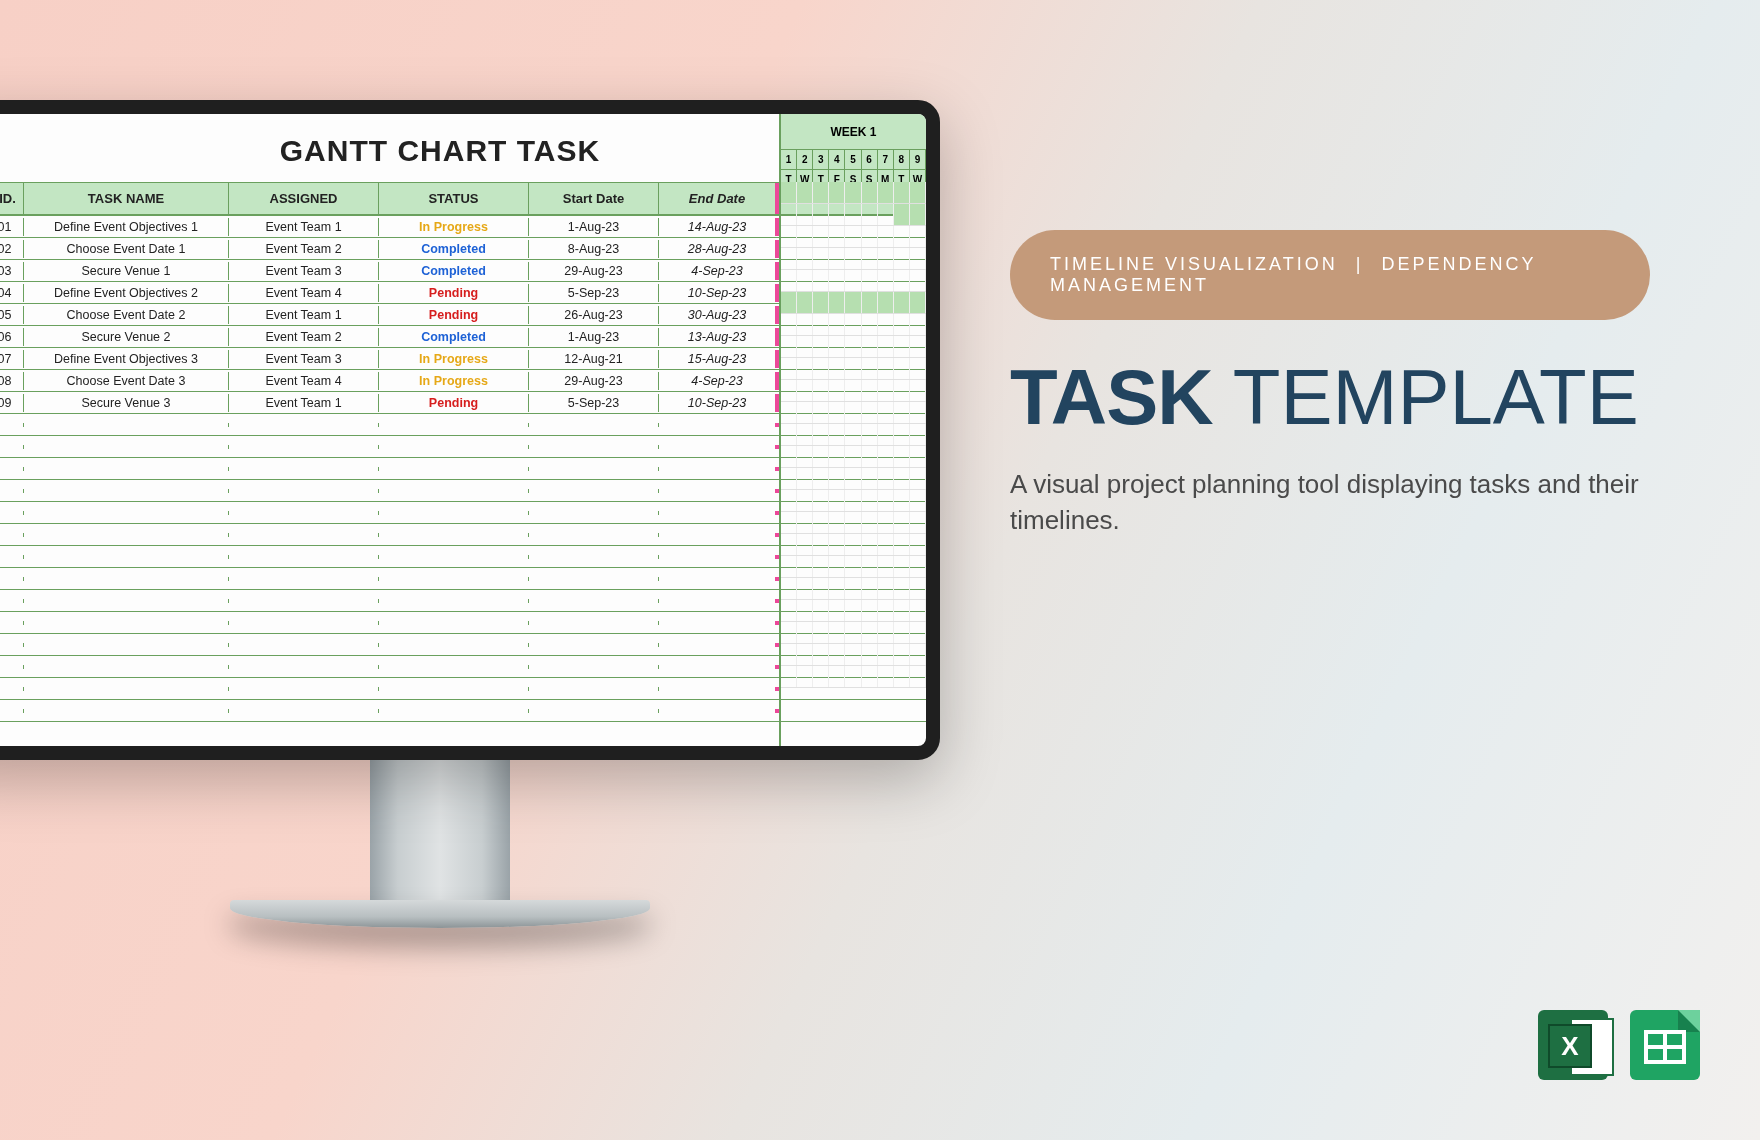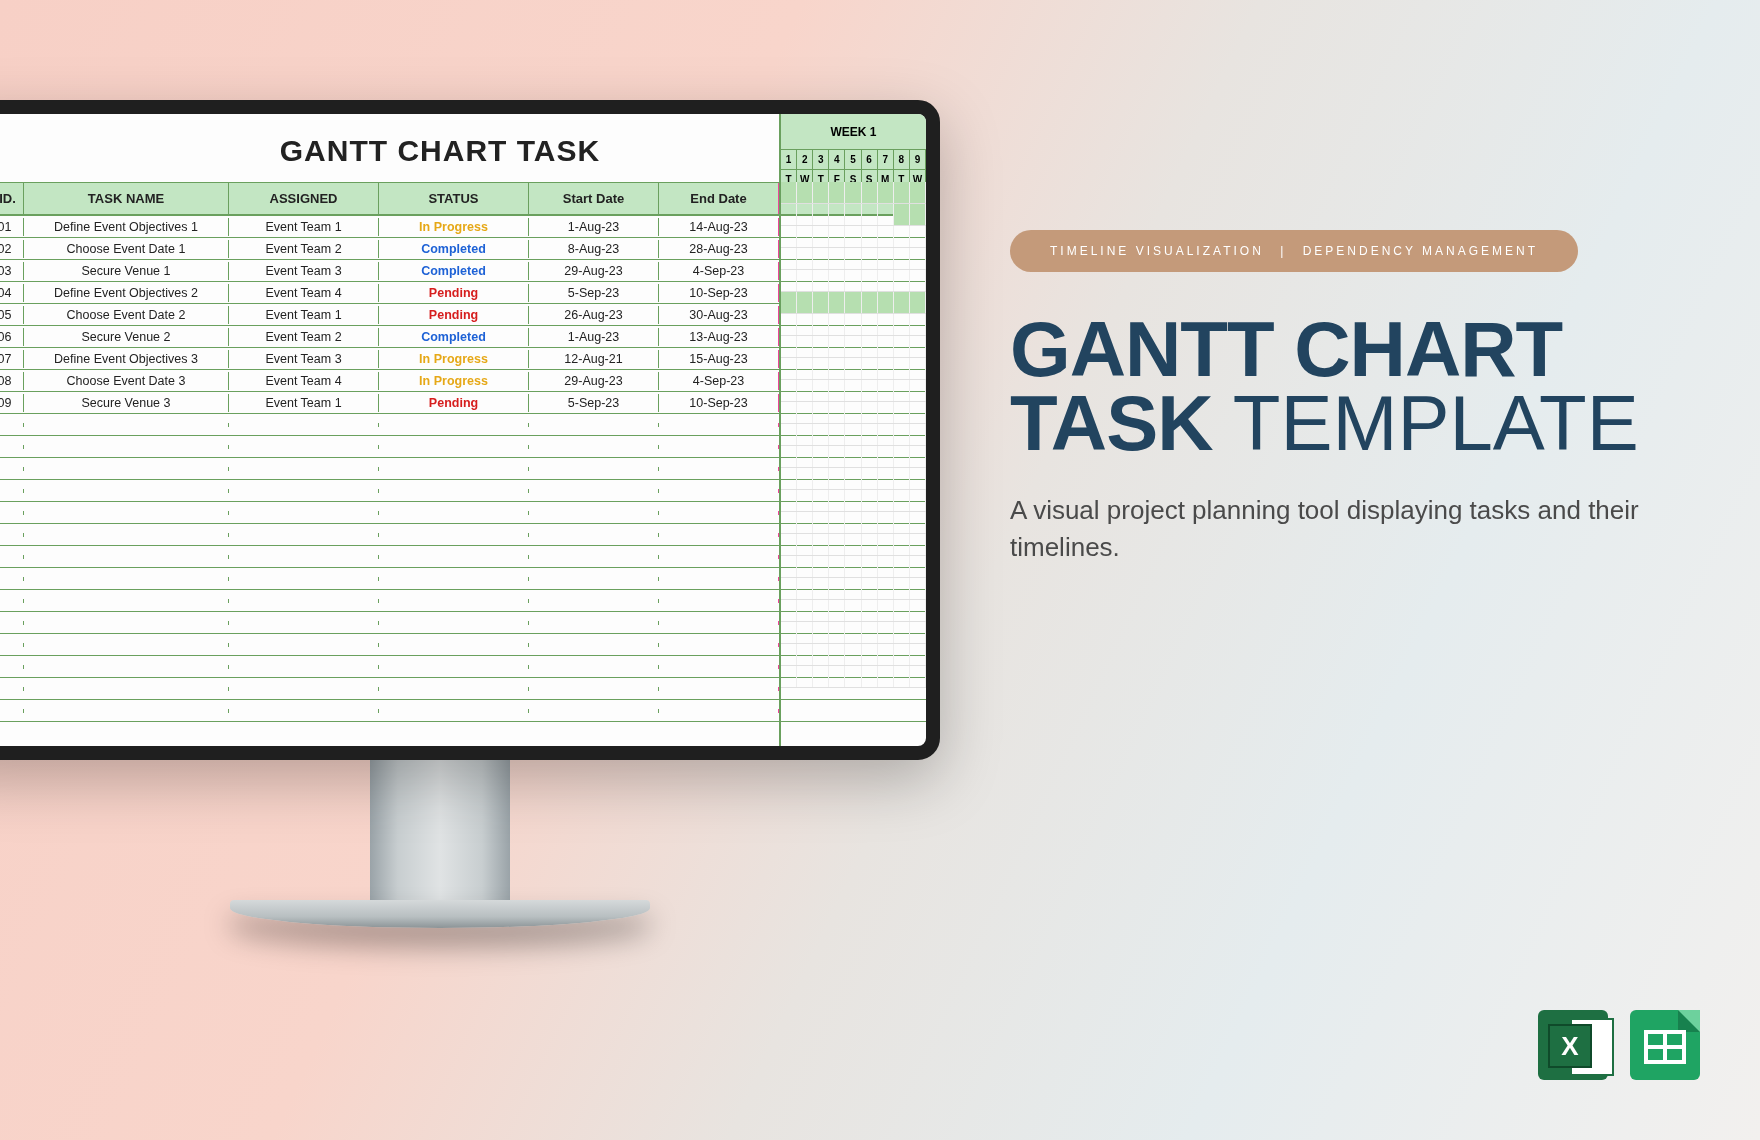--- a/index.html
+++ b/index.html
@@ -77,21 +77,21 @@
 .data-row .col {
   font-size: 12.5px;
   padding: 2px 4px;
   text-align: center;
 }
 .col-id   { width: 70px; border-right: 1px solid #6aa05e; }
 .col-name { width: 205px; border-right: 1px solid #6aa05e; text-align: left; padding-left: 10px; }
 .col-asg  { width: 150px; border-right: 1px solid #6aa05e; }
 .col-stat { width: 150px; border-right: 1px solid #6aa05e; font-weight: 700; }
 .col-sd   { width: 130px; border-right: 1px solid #6aa05e; }
-.col-ed   { width: 120px; border-right: 1px solid #ec4899; }
+.col-ed   { width: 120px; border-right: 4px solid #ec4899; font-style: italic; }
 .head-row .col-name { text-align: center; }
 
 .st-progress  { color: #e6a817; }
 .st-completed { color: #1e62d6; }
 .st-pending   { color: #d61e1e; }
 
 
 .gantt-area {
   position: absolute;
   top: 0;
@@ -142,24 +142,24 @@
 .promo {
   position: absolute;
   left: 1010px;
   top: 230px;
   width: 640px;
 }
 .badge {
   display: inline-block;
   background: #c49a7a;
   color: #fff;
-  font-size: 12px;
+  font-size: 18px;
   letter-spacing: 3px;
   font-weight: 500;
-  padding: 14px 40px;
+  padding: 24px 40px;
   border-radius: 999px;
   font-family: 'Arial Narrow', Arial, sans-serif;
 }
 .badge .sep { margin: 0 10px; }
 .promo-title {
   margin-top: 40px;
   font-family: 'Arial Black', 'Arial Narrow', Arial, sans-serif;
   font-weight: 900;
   font-size: 78px;
   line-height: 0.95;
@@ -725,21 +725,20 @@
   <div class="monitor-base"></div>
 </div>
 
 <div class="promo">
   <div class="badge">
     <span>TIMELINE VISUALIZATION</span>
     <span class="sep">|</span>
     <span>DEPENDENCY MANAGEMENT</span>
   </div>
   <div class="promo-title">
-    <div>GANTT CHART</div>
     <div>
       <span>TASK</span><span class="thin"> TEMPLATE</span>
     </div>
   </div>
   <div class="promo-desc">A visual project planning tool displaying tasks and their timelines.</div>
 </div>
 
 <div class="app-icons">
   <div class="app-icon excel"></div>
   <div class="app-icon sheets">

